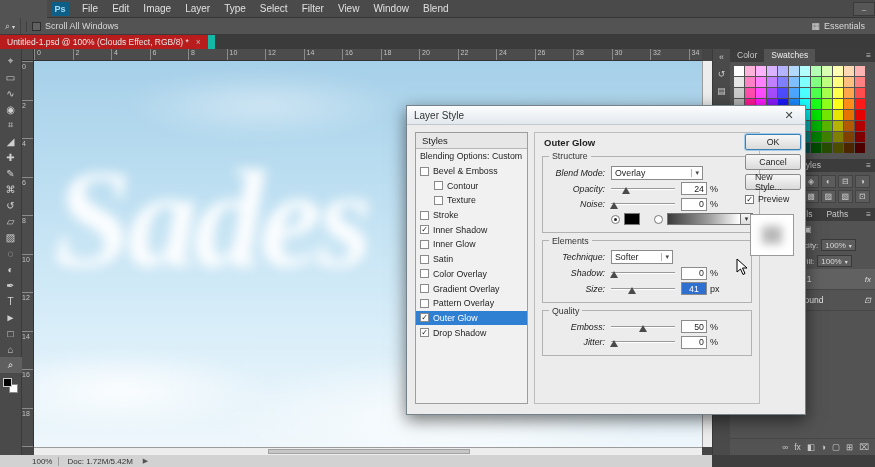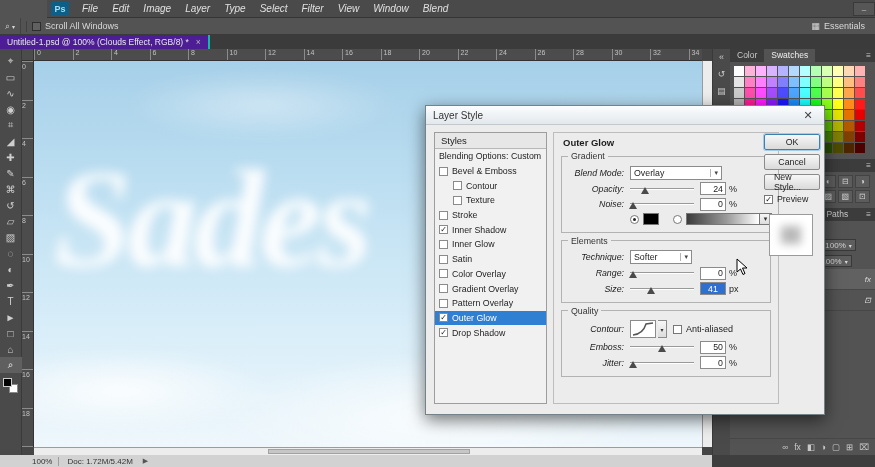--- a/index.html
+++ b/index.html
@@ -2,38 +2,38 @@
 <html><head>
 <meta charset="utf-8">
 <style>
   * { margin:0; padding:0; box-sizing:border-box; }
   html,body { width:875px; height:467px; }
   body { position:relative; overflow:hidden; background:#535353; font-family:"Liberation Sans",sans-serif; font-size:10px; color:#ddd; }
 
   
   .menubar { position:absolute; top:0; left:0; width:100%; height:18px; background:#4a4a4a; border-bottom:1px solid #353535; display:flex; align-items:center;margin-left:47px; }
   .ps-logo { width:18px; height:14px; margin:0 6px 0 4px; background:#0d5f87; color:#a8dcf5; font-size:9px; font-weight:bold; display:flex; align-items:center; justify-content:center; }
-  .menu-items { display:flex;font-style:italic; }
+  .menu-items { display:flex; }
   .menu-item { padding:0 7px; line-height:17px; font-size:10px; color:#e0e0e0; }
   .win-controls { margin-left:auto; display:flex; }
   .win-btn { width:22px; height:14px; margin:1px 1px 0 0; text-align:center; font-size:8px; line-height:14px; color:#cfcfcf; background:#565656; border:1px solid #3a3a3a; }
 
   
   .optionsbar { position:absolute; top:18px; left:0; width:100%; height:17px; background:#535353; border-bottom:1px solid #3a3a3a; display:flex; align-items:center; font-size:9px; color:#d8d8d8; }
   .tool-preset { display:flex; align-items:center; gap:2px; padding:0 5px; height:100%; border-right:1px solid #424242; }
   .sep { width:1px; height:11px; background:#404040; margin:0 5px; }
   .cb { width:9px; height:9px; background:#616161; border:1px solid #2e2e2e; display:inline-flex; align-items:center; justify-content:center; font-size:7px; color:#f0f0f0; margin-right:4px; flex:none; }
   .opt-buttons { display:flex; margin-left:8px; gap:4px; }
   .opt-btn { padding:1px 8px; background:#464646; border:1px solid #2c2c2c; border-radius:3px; color:#d6d6d6; font-size:9px; }
   .opt-btn.active { background:#353535; box-shadow:inset 0 1px 3px rgba(0,0,0,.6); }
   .workspace { margin-left:auto; margin-right:10px; display:flex; align-items:center; gap:4px; }
 
   
   .tabbar { position:absolute; top:35px; left:0; width:100%; height:14px; background:#3b3b3b; display:flex; }
-  .tab { background:#4c1d95; display:inline-flex; align-items:center; padding:0 7px; font-size:8.5px; color:#e8e8e8; border-right:2px solid #14b8a6; }
+  .tab { background:#b91c1c; display:inline-flex; align-items:center; padding:0 7px; font-size:8.5px; color:#e8e8e8; border-right:7px solid #14b8a6; }
   .tab-close { margin-left:7px; color:#b5b5b5; }
 
   
   .toolstrip { position:absolute; top:49px; left:0; bottom:12px; width:22px; background:#4a4a4a; border-right:1px solid #3a3a3a; display:flex; flex-direction:column; align-items:center; padding-top:4px; }
   .tool { width:22px; height:16px; display:flex; align-items:center; justify-content:center; color:#cfcfcf; font-size:10px; flex:none; }
   .tool.active { background:#5f5f5f; color:#fff; }
   .color-chips { position:relative; width:15px; height:15px; margin-top:5px; flex:none; }
   .chip-fg { position:absolute; top:0; left:0; width:9px; height:9px; background:#000; border:1px solid #ccc; z-index:2; }
   .chip-bg { position:absolute; bottom:0; right:0; width:9px; height:9px; background:#fff; border:1px solid #888; }
 
@@ -86,21 +86,21 @@
   .mini-select { background:#5e5e5e; border:1px solid #393939; height:12px; display:flex; align-items:center; gap:3px; padding:0 3px; font-size:8px; }
   .layer-row { display:flex; align-items:center; gap:4px; height:21px; padding:0 4px; border-bottom:1px solid #474747; font-size:8.5px; color:#e4e4e4; }
   .layer-row.selected { background:#616161; }
   .eye { width:12px; text-align:center; color:#c9c9c9; font-size:8px; border-right:1px solid #474747; flex:none; }
   .layer-thumb { width:24px; height:16px; border:1px solid #8a8a8a; background:linear-gradient(#b3d8ee,#e6f3fb); flex:none; }
   .layer-badge { margin-left:auto; color:#dcdcdc; font-size:8px; font-style:italic; }
   .layers-spacer { flex:1; }
   .layers-footer { display:flex; justify-content:flex-end; gap:6px; padding:3px 6px; border-top:1px solid #474747; color:#c9c9c9; font-size:8.5px; }
 
   
-  .dialog { position:absolute; left:425px; top:105px; width:400px; height:310px; background:#ececec; border:1px solid #76828a; box-shadow:0 5px 16px rgba(0,0,0,.55); z-index:20; color:#1d1d1d; font-size:9px; }
+  .dialog { position:absolute; left:406px; top:105px; width:400px; height:310px; background:#ececec; border:1px solid #76828a; box-shadow:0 5px 16px rgba(0,0,0,.55); z-index:20; color:#1d1d1d; font-size:9px; }
   .dialog-title { height:19px; background:linear-gradient(#fcfdfe,#e2e8ed); border-bottom:1px solid #c2c9ce; display:flex; align-items:center; padding:0 7px; font-size:10px; color:#333; }
   .dialog-close { margin-left:auto; width:18px; text-align:center; font-size:11px; color:#444; }
 
   .styles-col { position:absolute; left:8px; top:26px; width:113px; height:272px; border:1px solid #9d9d9d; background:#f1f1f1; }
   .styles-header { height:16px; border-bottom:1px solid #b7b7b7; background:#e7e7e7; display:flex; align-items:center; padding:0 6px; font-size:9.5px; }
   .style-row { height:14.7px; display:flex; align-items:center; gap:4px; padding:0 4px; font-size:8.8px; white-space:nowrap; overflow:hidden; }
   .style-row.indent { padding-left:18px; }
   .style-row.selected { background:#2f80d2; color:#fff; }
   .style-cb { width:9px; height:9px; background:#fff; border:1px solid #8a8a8a; font-size:8px; line-height:8px; text-align:center; color:#1d1d1d; flex:none; }
 
@@ -530,21 +530,21 @@
           <span class="style-cb">✓</span>
           <span>Drop Shadow</span>
         </div>
       </div>
   </div>
 
   <div class="mid-col">
     <div class="mid-title">Outer Glow</div>
 
     <fieldset class="group">
-      <legend>Gradient</legend>
+      <legend>Structure</legend>
       <div class="frow">
         <span class="flabel">Blend Mode:</span>
         <div class="select w92">
           <span>Overlay</span>
           <span class="sel-arrow">▾</span>
         </div>
       </div>
       <div class="frow">
         <span class="flabel">Opacity:</span>
         <div class="slider">
@@ -576,52 +576,41 @@
     <fieldset class="group">
       <legend>Elements</legend>
       <div class="frow">
         <span class="flabel">Technique:</span>
         <div class="select w62">
           <span>Softer</span>
           <span class="sel-arrow">▾</span>
         </div>
       </div>
       <div class="frow">
-        <span class="flabel">Range:</span>
+        <span class="flabel">Shadow:</span>
         <div class="slider">
           <div class="track"></div>
             <div class="thumb" style="left: 4%;"></div>
         </div>
         <div class="valbox">0</div>
         <span>%</span>
       </div>
       <div class="frow">
         <span class="flabel">Size:</span>
         <div class="slider">
           <div class="track"></div>
             <div class="thumb" style="left: 33%;"></div>
         </div>
         <div class="valbox selected">41</div>
         <span>px</span>
       </div>
     </fieldset>
 
     <fieldset class="group">
       <legend>Quality</legend>
-      <div class="frow">
-        <span class="flabel">Contour:</span>
-        <span class="contour-thumb">
-          <svg width="24" height="16" viewBox="0 0 24 16">
-              <path d="M2,14 Q12,13 15,3 L22,2" stroke="#555" stroke-width="1.5" fill="none"></path>
-            </svg>
-        </span>
-        <span class="contour-arrow">▾</span>
-        <span class="dlg-cb"></span>
-        <span>Anti-aliased</span>
-      </div>
       <div class="frow">
         <span class="flabel">Emboss:</span>
         <div class="slider">
           <div class="track"></div>
             <div class="thumb" style="left: 50%;"></div>
         </div>
         <div class="valbox">50</div>
         <span>%</span>
       </div>
       <div class="frow">

